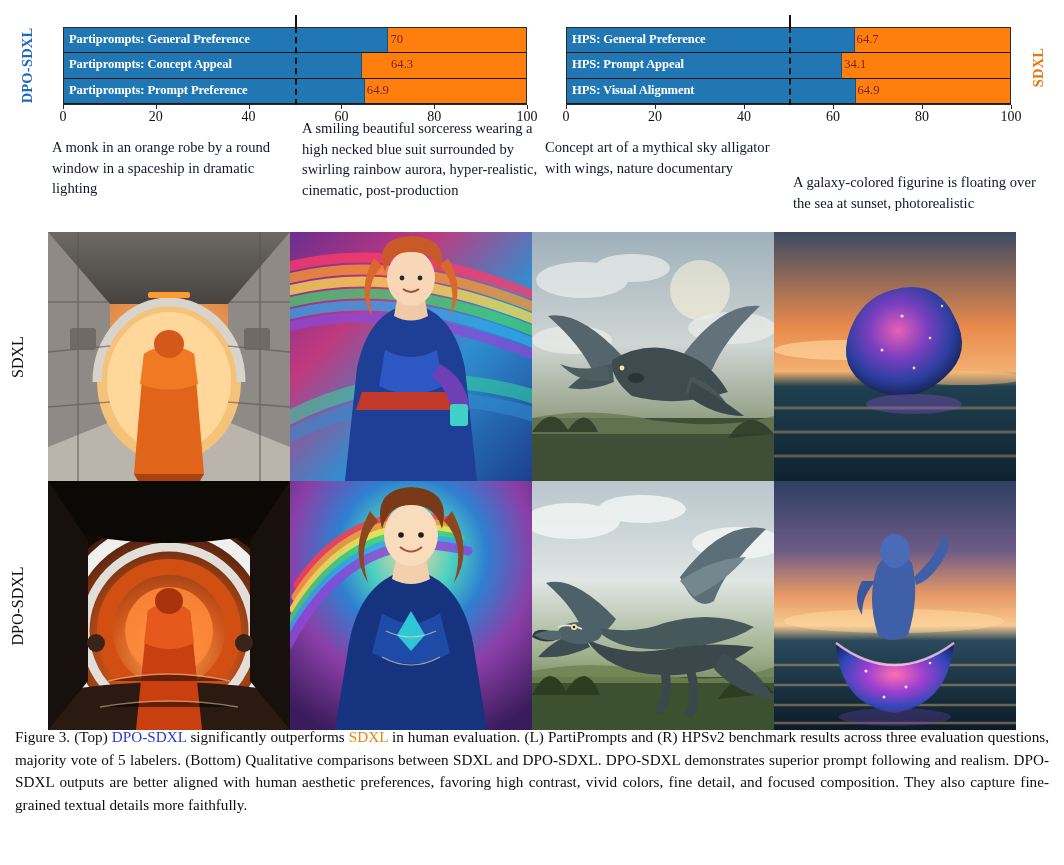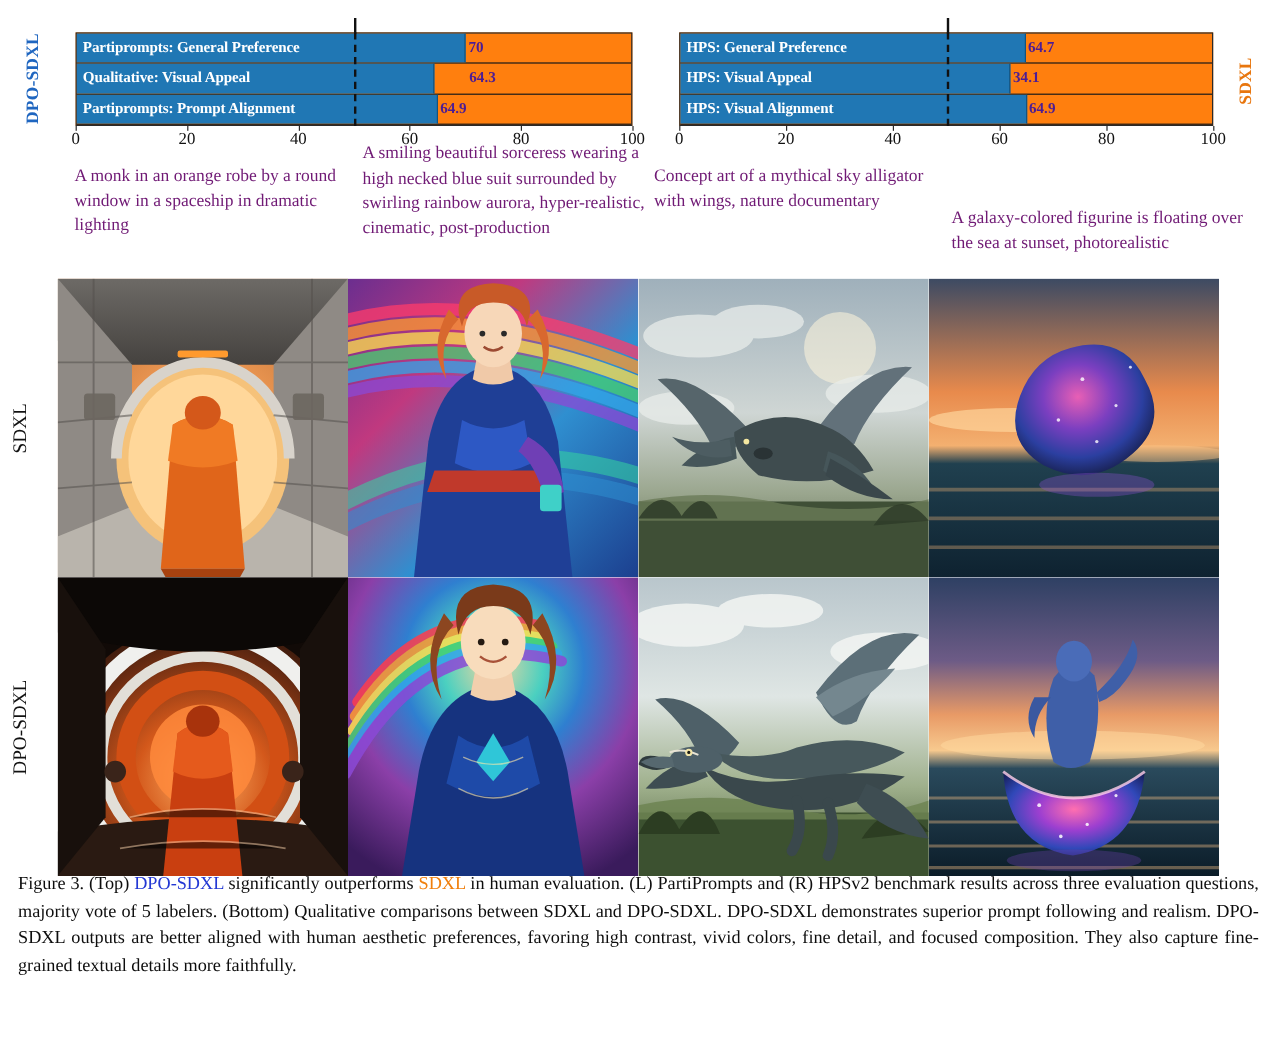--- a/index.html
+++ b/index.html
@@ -90,22 +90,22 @@
     font-weight: bold;
     color: #ffffff;
     white-space: nowrap;
     letter-spacing: -0.1px;
   }
   .bar-value {
     position: absolute;
     top: 50%;
     transform: translateY(-52%);
     font-size: 12.6px;
-    font-weight: bold;
-    color: #4c1d95;
+    font-weight: normal;
+    color: #7f1d1d;
     white-space: nowrap;
   }
 
   .midline {
     position: absolute;
     top: -1px;
     bottom: -1px;
     width: 0;
     border-left: 2px dashed #111111;
     z-index: 4;
@@ -141,24 +141,24 @@
     transform: translateX(-50%);
     white-space: nowrap;
     color: #111;
   }
 
   
   .prompt {
     position: absolute;
     font-size: 14.6px;
     line-height: 20.5px;
-    color: #701a75;
+    color: #0f172a;
     text-align: left;
   }
-  #prompt-0 { left: 62px;  top: 137px; width: 240px; }
+  #prompt-0 { left: 52px;  top: 137px; width: 240px; }
   #prompt-1 { left: 302px; top: 118px; width: 240px; }
   #prompt-2 { left: 545px; top: 137px; width: 230px; }
   #prompt-3 { left: 793px; top: 148px; width: 246px; margin-top: 24px; }
 
   
   #image-grid {
     position: absolute;
     left: 48px;
     top: 232px;
     width: 968px;
@@ -213,26 +213,26 @@
     <span>DPO-SDXL</span>
   </div>
   <div class="plot" id="plot-left">
       <div class="bar-row">
         <div class="bar-blue" style="width: 70%;"></div>
         <div class="bar-label">Partiprompts: General Preference</div>
         <div class="bar-value" style="left: calc(70% + 3px);">70</div>
       </div>
       <div class="bar-row">
         <div class="bar-blue" style="width: 64.3%;"></div>
-        <div class="bar-label">Qualitative: Visual Appeal</div>
+        <div class="bar-label">Partiprompts: Concept Appeal</div>
         <div class="bar-value" style="left: calc(64.3% + 3px); margin-left: 27px;">64.3</div>
       </div>
       <div class="bar-row">
         <div class="bar-blue" style="width: 64.9%;"></div>
-        <div class="bar-label">Partiprompts: Prompt Alignment</div>
+        <div class="bar-label">Partiprompts: Prompt Preference</div>
         <div class="bar-value" style="left: calc(64.9% + 3px);">64.9</div>
       </div>
       <div class="midline" style="left: 50%;"></div>
       <div class="midline-top" style="left: 50%; top: -13px;"></div>
     </div>
   <div class="axis" id="axis-left">
       <div class="tick" style="left: 0%;"></div>
       <div class="tick-text" style="left: 0%;">0</div>
       <div class="tick" style="left: 20%;"></div>
       <div class="tick-text" style="left: 20%;">20</div>
@@ -249,21 +249,21 @@
 
 <div class="chart-panel" id="chart-right">
   <div class="plot" id="plot-right">
       <div class="bar-row">
         <div class="bar-blue" style="width: 64.7%;"></div>
         <div class="bar-label">HPS: General Preference</div>
         <div class="bar-value" style="left: calc(64.7% + 3px);">64.7</div>
       </div>
       <div class="bar-row">
         <div class="bar-blue" style="width: 61.9%;"></div>
-        <div class="bar-label">HPS: Visual Appeal</div>
+        <div class="bar-label">HPS: Prompt Appeal</div>
         <div class="bar-value" style="left: calc(61.9% + 3px);">34.1</div>
       </div>
       <div class="bar-row">
         <div class="bar-blue" style="width: 64.9%;"></div>
         <div class="bar-label">HPS: Visual Alignment</div>
         <div class="bar-value" style="left: calc(64.9% + 3px);">64.9</div>
       </div>
       <div class="midline" style="left: 50%;"></div>
       <div class="midline-top" style="left: 50%; top: -13px;"></div>
     </div>

